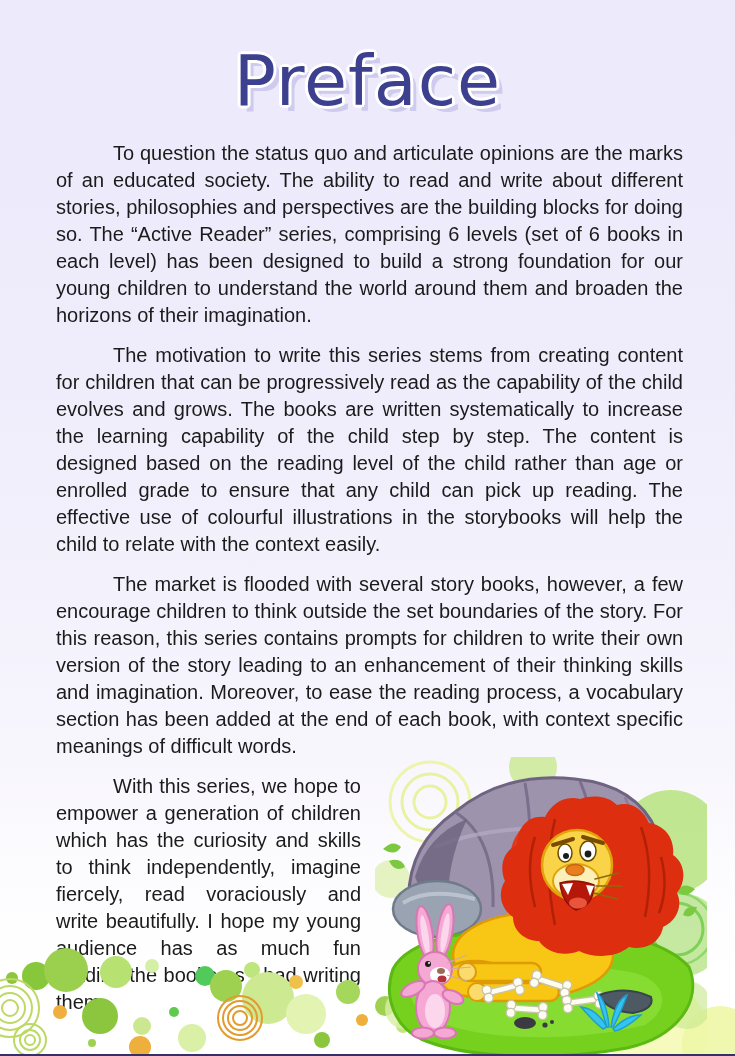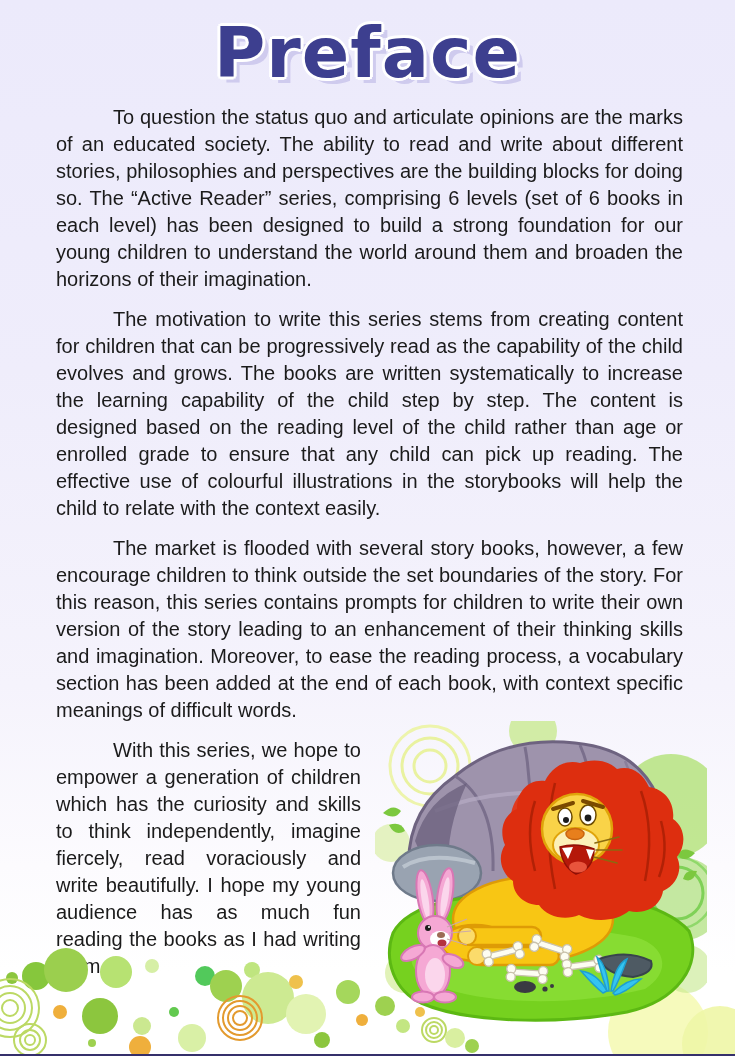--- a/index.html
+++ b/index.html
@@ -5,42 +5,42 @@
   html,body{margin:0;padding:0;}
   .page{
     position:relative;
     width:735px;height:1056px;
     margin:0 auto;
     background:linear-gradient(to bottom,#ECEAFB 0%,#EFEDFB 35%,#F5F3FC 65%,#FCFBFE 82%,#FFFFFF 92%);
     overflow:hidden;
     font-family:"Liberation Sans",sans-serif;
   }
   .title{
-    margin:18px 0 6px;
+    margin:46px 0 6px;
     text-align:center;
     font-family:"DejaVu Sans",sans-serif;
     font-size:70px;
-    font-weight:bold;
+    font-weight:normal;
     letter-spacing:1px;
     line-height:1;
     color:#3D3F8F;
     text-shadow:
       -2px -2px 0 #fff, 2px -2px 0 #fff, -2px 2px 0 #fff, 2px 2px 0 #fff,
       -3px 0 0 #fff, 3px 0 0 #fff, 0 -3px 0 #fff, 0 3px 0 #fff,
       6px 6px 0 #CFCBEE;
   }
   .content{
     position:relative;
     padding:10px 52px 0 56px;
     font-size:20px;
     line-height:27px;
     color:#1B1B1B;
     text-align:justify;
   }
-  .content p{margin:0 0 13px;text-indent:57px;}
+  .content p{margin:8px 0 13px;text-indent:57px;}
   .illustration{
     float:right;
     width:332px;height:308px;
     margin:-16px -24px 4px 14px;
     position:relative;
     z-index:2;
   }
   .illustration svg{display:block;width:100%;height:100%;}
   .bubbles{
     position:absolute;left:0;bottom:0;

